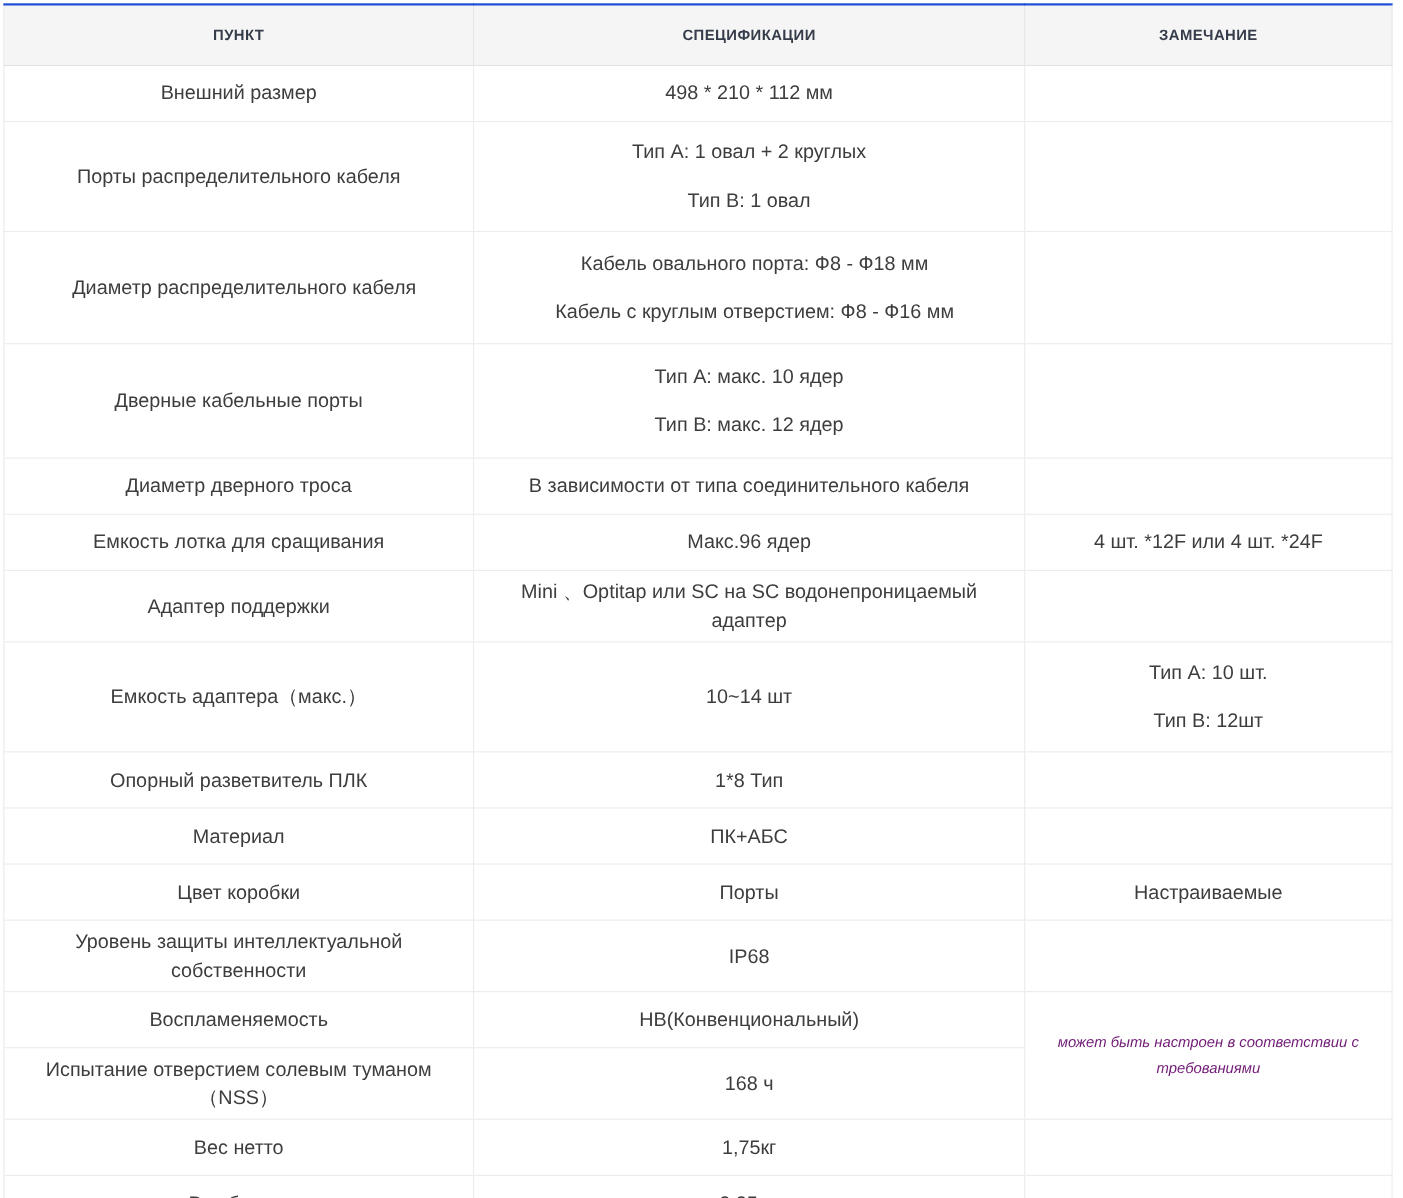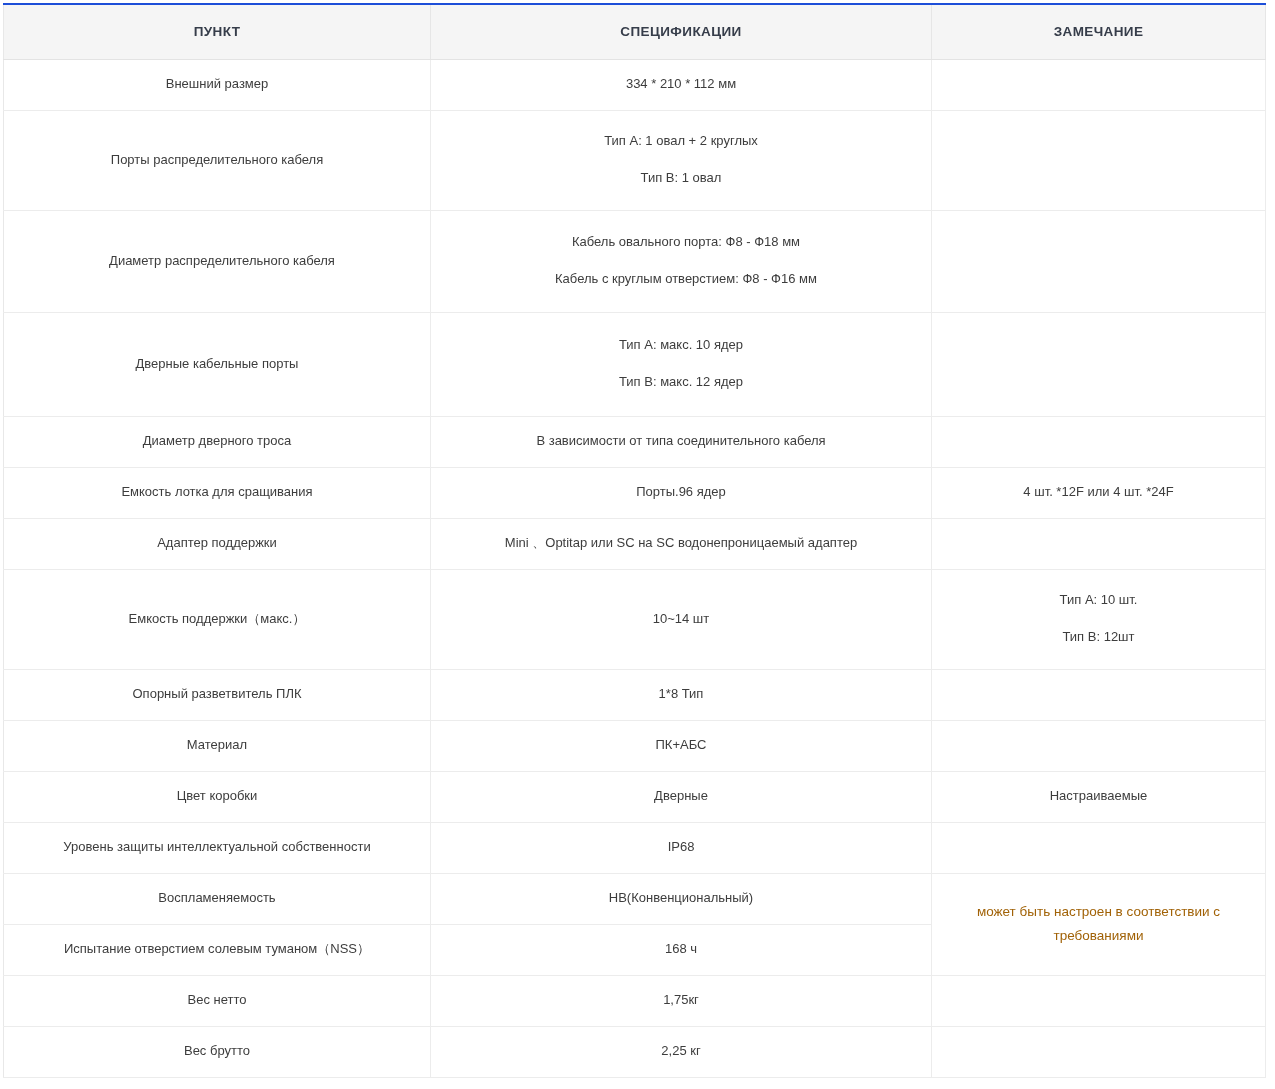--- a/index.html
+++ b/index.html
@@ -43,42 +43,43 @@
     border-right: 1px solid #e6e6e6;
     border-bottom: 1px solid #e3e3e3;
     padding: 0 8px;
     box-sizing: border-box;
   }
   tbody td {
     border-right: 1px solid #ececec;
     border-bottom: 1px solid #ececec;
     text-align: center;
     vertical-align: middle;
-    font-size: 13px;
+    font-size: 18px;
     color: #3d3d3d;
     padding: 6px 10px;
     box-sizing: border-box;
     line-height: 1.45;
   }
   tbody tr.r-1line td { height: 51px; }
   tbody tr.r-2line td { height: 100px; }
   tbody tr.r-2line-b td { height: 102px; padding-left: 20px; }
   tbody tr.r-2line-c td { height: 104px; }
   tbody tr.r-2line-d td { height: 100px; }
 
   .cell-lines { display: block; }
   .cell-lines .ln {
     display: block;
   }
   .cell-lines .ln + .ln { margin-top: 18px; }
 
   .remark-merged {
     font-size: 13.5px;
     line-height: 1.75;
-    color: #a16207;
+    color: #701a75;
+    font-style: italic;
   }
   .empty-cell { font-size: 0; }
 </style>
 </head>
 <body>
 
 <div class="spec-table-wrap">
   <table class="spec-table">
     <colgroup>
       <col class="col-item">
@@ -91,21 +92,21 @@
         <th>СПЕЦИФИКАЦИИ</th>
         <th>ЗАМЕЧАНИЕ</th>
       </tr>
     </thead>
     <tbody>
 
       <tr class="r-1line">
         <td>Внешний размер</td>
         <td>
           <span class="cell-lines">
-            <span class="ln">334 * 210 * 112 мм</span>
+            <span class="ln">498 * 210 * 112 мм</span>
           </span>
         </td>
         <td class="empty-cell"></td>
       </tr>
 
       <tr class="r-2line">
         <td>Порты распределительного кабеля</td>
         <td>
           <span class="cell-lines">
             <span class="ln">Тип A: 1 овал + 2 круглых</span>
@@ -144,42 +145,42 @@
             <span class="ln">В зависимости от типа соединительного кабеля</span>
           </span>
         </td>
         <td class="empty-cell"></td>
       </tr>
 
       <tr class="r-1line">
         <td>Емкость лотка для сращивания</td>
         <td>
           <span class="cell-lines">
-            <span class="ln">Порты.96 ядер</span>
+            <span class="ln">Макс.96 ядер</span>
           </span>
         </td>
         <td>
           <span class="cell-lines">
             <span class="ln">4 шт. *12F или 4 шт. *24F</span>
           </span>
         </td>
       </tr>
 
       <tr class="r-1line">
         <td>Адаптер поддержки</td>
         <td>
           <span class="cell-lines">
             <span class="ln">Mini 、Optitap или SC на SC водонепроницаемый адаптер</span>
           </span>
         </td>
         <td class="empty-cell"></td>
       </tr>
 
       <tr class="r-2line-d">
-        <td>Емкость поддержки（макс.）</td>
+        <td>Емкость адаптера（макс.）</td>
         <td>
           <span class="cell-lines">
             <span class="ln">10~14 шт</span>
           </span>
         </td>
         <td>
           <span class="cell-lines">
             <span class="ln">Тип A: 10 шт.</span>
             <span class="ln">Тип B: 12шт</span>
           </span>
@@ -203,21 +204,21 @@
             <span class="ln">ПК+АБС</span>
           </span>
         </td>
         <td class="empty-cell"></td>
       </tr>
 
       <tr class="r-1line">
         <td>Цвет коробки</td>
         <td>
           <span class="cell-lines">
-            <span class="ln">Дверные</span>
+            <span class="ln">Порты</span>
           </span>
         </td>
         <td>
           <span class="cell-lines">
             <span class="ln">Настраиваемые</span>
           </span>
         </td>
       </tr>
 
       <tr class="r-1line">

